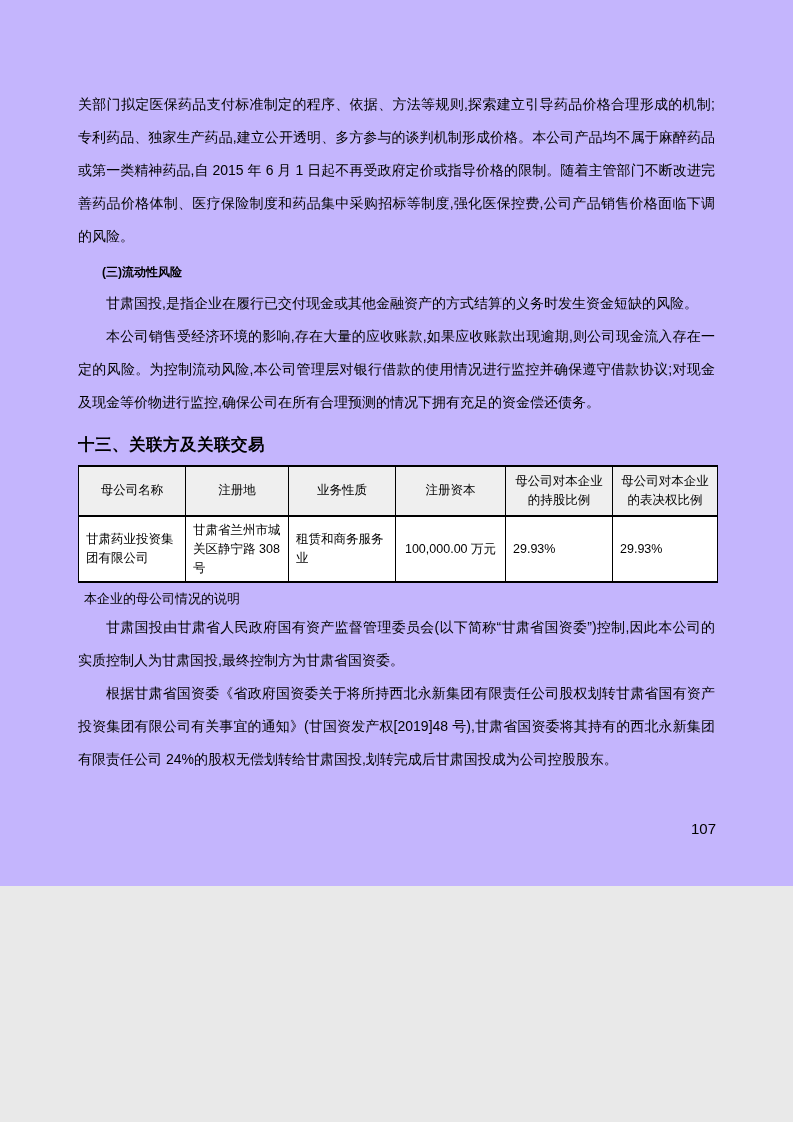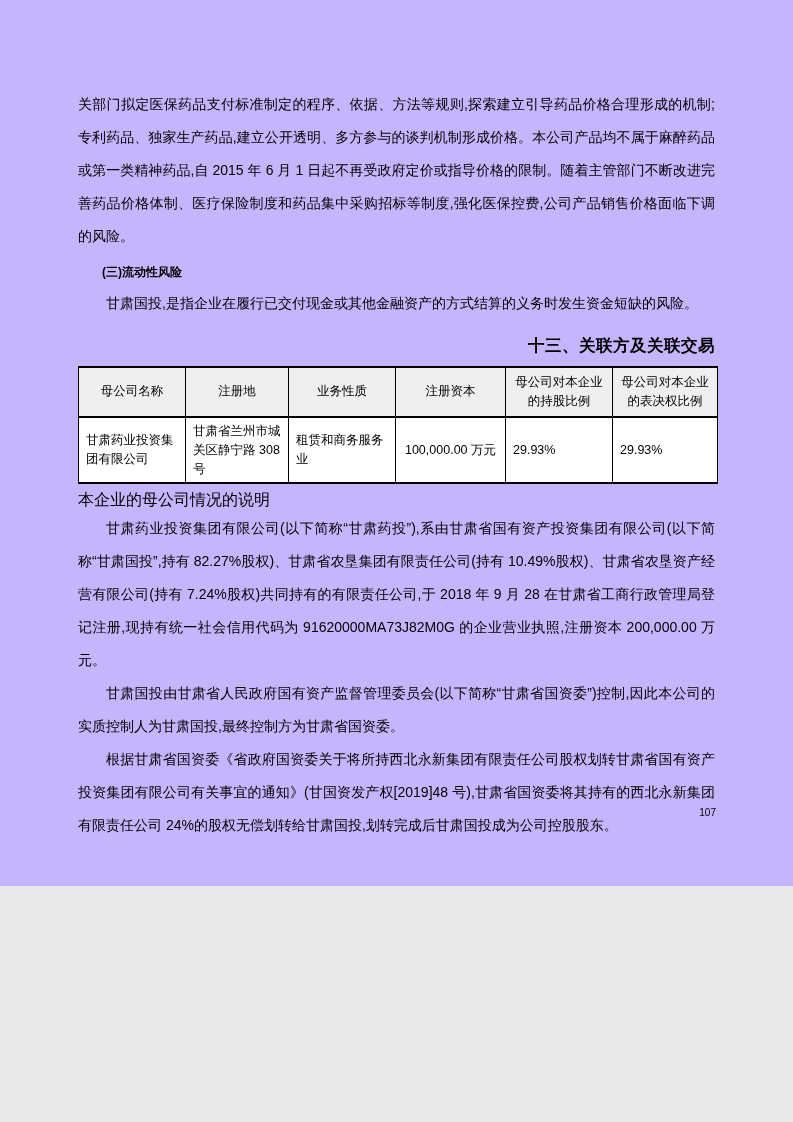--- a/index.html
+++ b/index.html
@@ -32,21 +32,20 @@
     line-height:30px;
     margin:4px 0 0 0;
     text-indent:2em;
   }
   .h-main {
     font-size:16.5px;
     font-weight:bold;
     line-height:26px;
     margin:12px 0 0 0;
     letter-spacing:0.5px;
-    text-align:right;
   }
   .h-sub {
     font-size:13.5px;
     font-weight:bold;
     line-height:22px;
     margin:16px 0 0 0;
   }
   table.parent-table {
     width:100%;
     border-collapse:collapse;
@@ -76,45 +75,46 @@
     border:1px solid #000;
     line-height:1.5;
     word-break:break-all;
   }
   .al { text-align:left; }
   .ac { text-align:center; }
   .ar { text-align:left; }
   .c1 { width:107px; } .c2 { width:103px; } .c3 { width:107px; }
   .c4 { width:110px; } .c5 { width:107px; } .c6 { width:105px; }
   .table-note {
-    font-size:16px;
+    font-size:13px;
     line-height:20px;
-    margin:6px 0 2px 0;
+    margin:6px 0 2px 6px;
   }
   .page-number {
     position:absolute;
     right:77px;
-    bottom:66px;
-    font-size:10px;
+    bottom:50px;
+    font-size:15px;
     line-height:14px;
   }
 </style>
 </head>
 <body>
 
 <div class="page">
   <div class="content">
 
     <p class="body-para no-indent">关部门拟定医保药品支付标准制定的程序、依据、方法等规则,探索建立引导药品价格合理形成的机制;专利药品、独家生产药品,建立公开透明、多方参与的谈判机制形成价格。本公司产品均不属于麻醉药品或第一类精神药品,自 2015 年 6 月 1 日起不再受政府定价或指导价格的限制。随着主管部门不断改进完善药品价格体制、医疗保险制度和药品集中采购招标等制度,强化医保控费,公司产品销售价格面临下调的风险。</p>
 
     <p class="h-liq">(三)流动性风险</p>
 
     <p class="body-para">甘肃国投,是指企业在履行已交付现金或其他金融资产的方式结算的义务时发生资金短缺的风险。</p>
 
 
+    <p class="body-para">本公司销售受经济环境的影响,存在大量的应收账款,如果应收账款出现逾期,则公司现金流入存在一定的风险。为控制流动风险,本公司管理层对银行借款的使用情况进行监控并确保遵守借款协议;对现金及现金等价物进行监控,确保公司在所有合理预测的情况下拥有充足的资金偿还债务。</p>
 
     <p class="h-main">十三、关联方及关联交易</p>
 
 
     <table class="parent-table">
       <colgroup>
         <col class="c1">
           <col class="c2">
           <col class="c3">
         <col class="c4">
@@ -138,21 +138,20 @@
           <td class="al">租赁和商务服务业</td>
           <td class="ac">100,000.00 万元</td>
           <td class="ar">29.93%</td>
           <td class="ar">29.93%</td>
         </tr>
       </tbody>
     </table>
 
     <p class="table-note">本企业的母公司情况的说明</p>
 
-    <p class="body-para">甘肃药业投资集团有限公司(以下简称“甘肃药投”),系由甘肃省国有资产投资集团有限公司(以下简称“甘肃国投”,持有 82.27%股权)、甘肃省农垦集团有限责任公司(持有 10.49%股权)、甘肃省农垦资产经营有限公司(持有 7.24%股权)共同持有的有限责任公司,于 2018 年 9 月 28 在甘肃省工商行政管理局登记注册,现持有统一社会信用代码为 91620000MA73J82M0G 的企业营业执照,注册资本 200,000.00 万元。</p>
 
     <p class="body-para">甘肃国投由甘肃省人民政府国有资产监督管理委员会(以下简称“甘肃省国资委”)控制,因此本公司的实质控制人为甘肃国投,最终控制方为甘肃省国资委。</p>
 
     <p class="body-para">根据甘肃省国资委《省政府国资委关于将所持西北永新集团有限责任公司股权划转甘肃省国有资产投资集团有限公司有关事宜的通知》(甘国资发产权[2019]48 号),甘肃省国资委将其持有的西北永新集团有限责任公司 24%的股权无偿划转给甘肃国投,划转完成后甘肃国投成为公司控股股东。</p>
 
   </div>
 
   <div class="page-number">107</div>
 </div>
 

